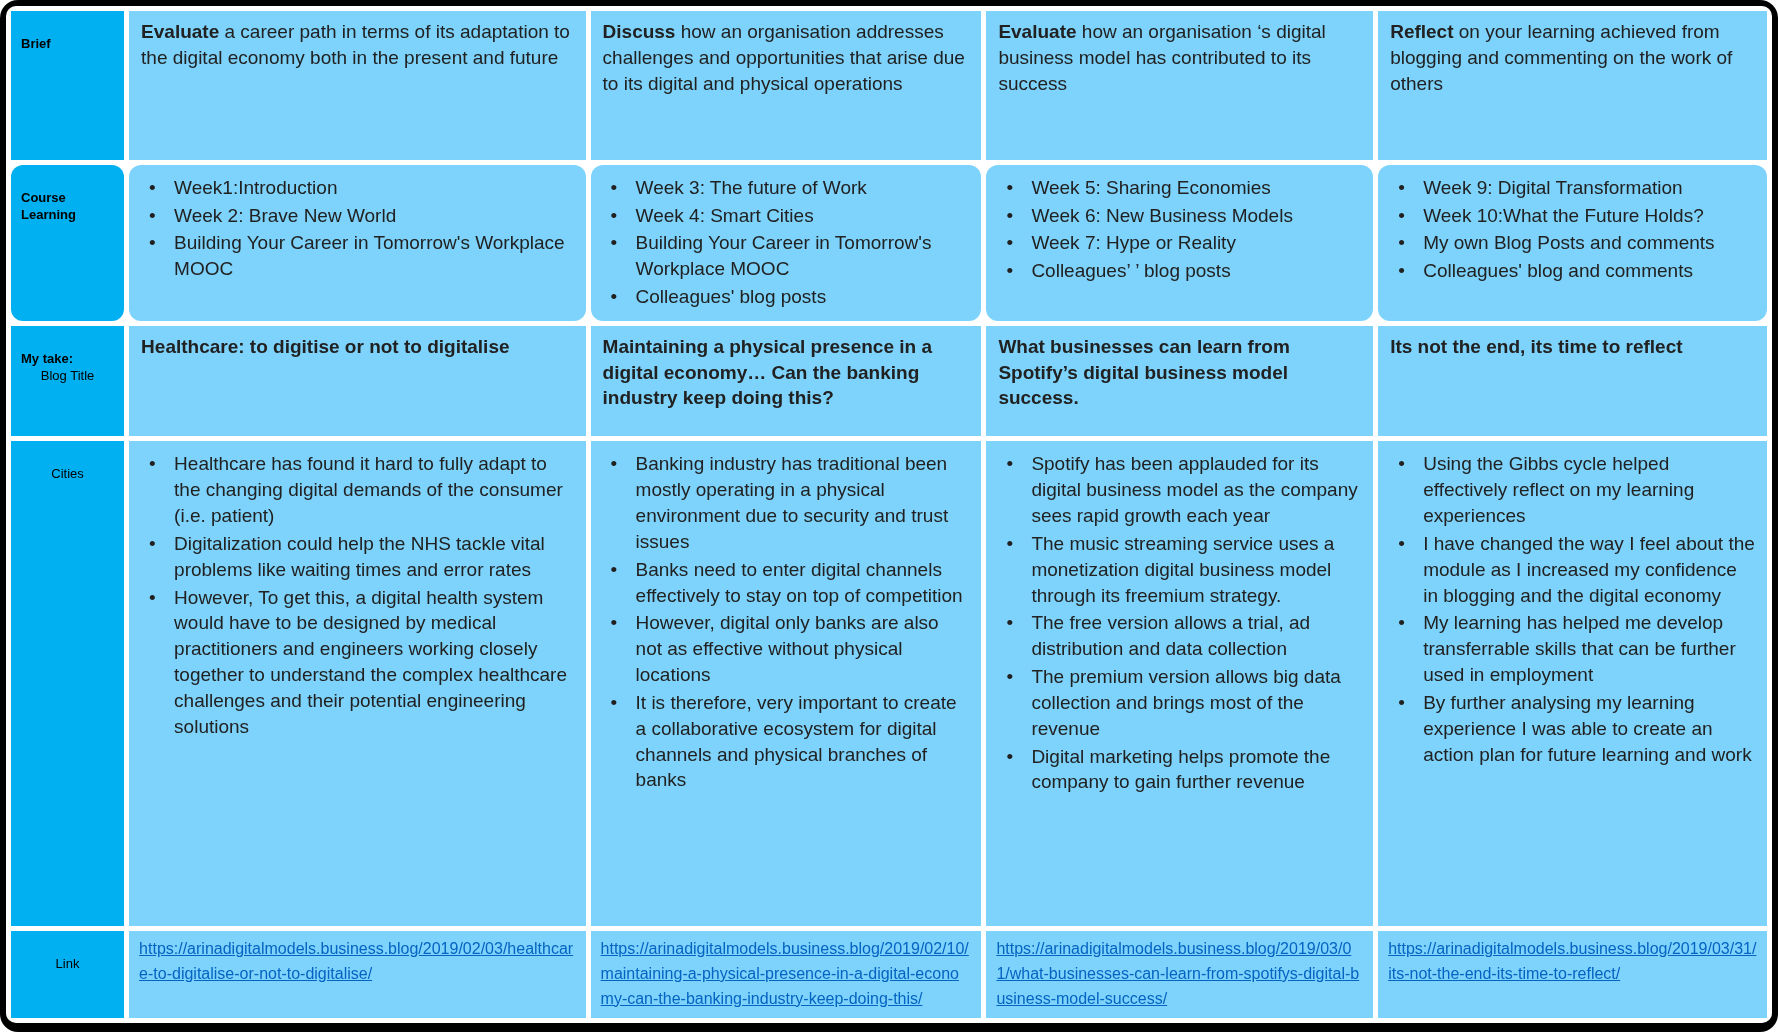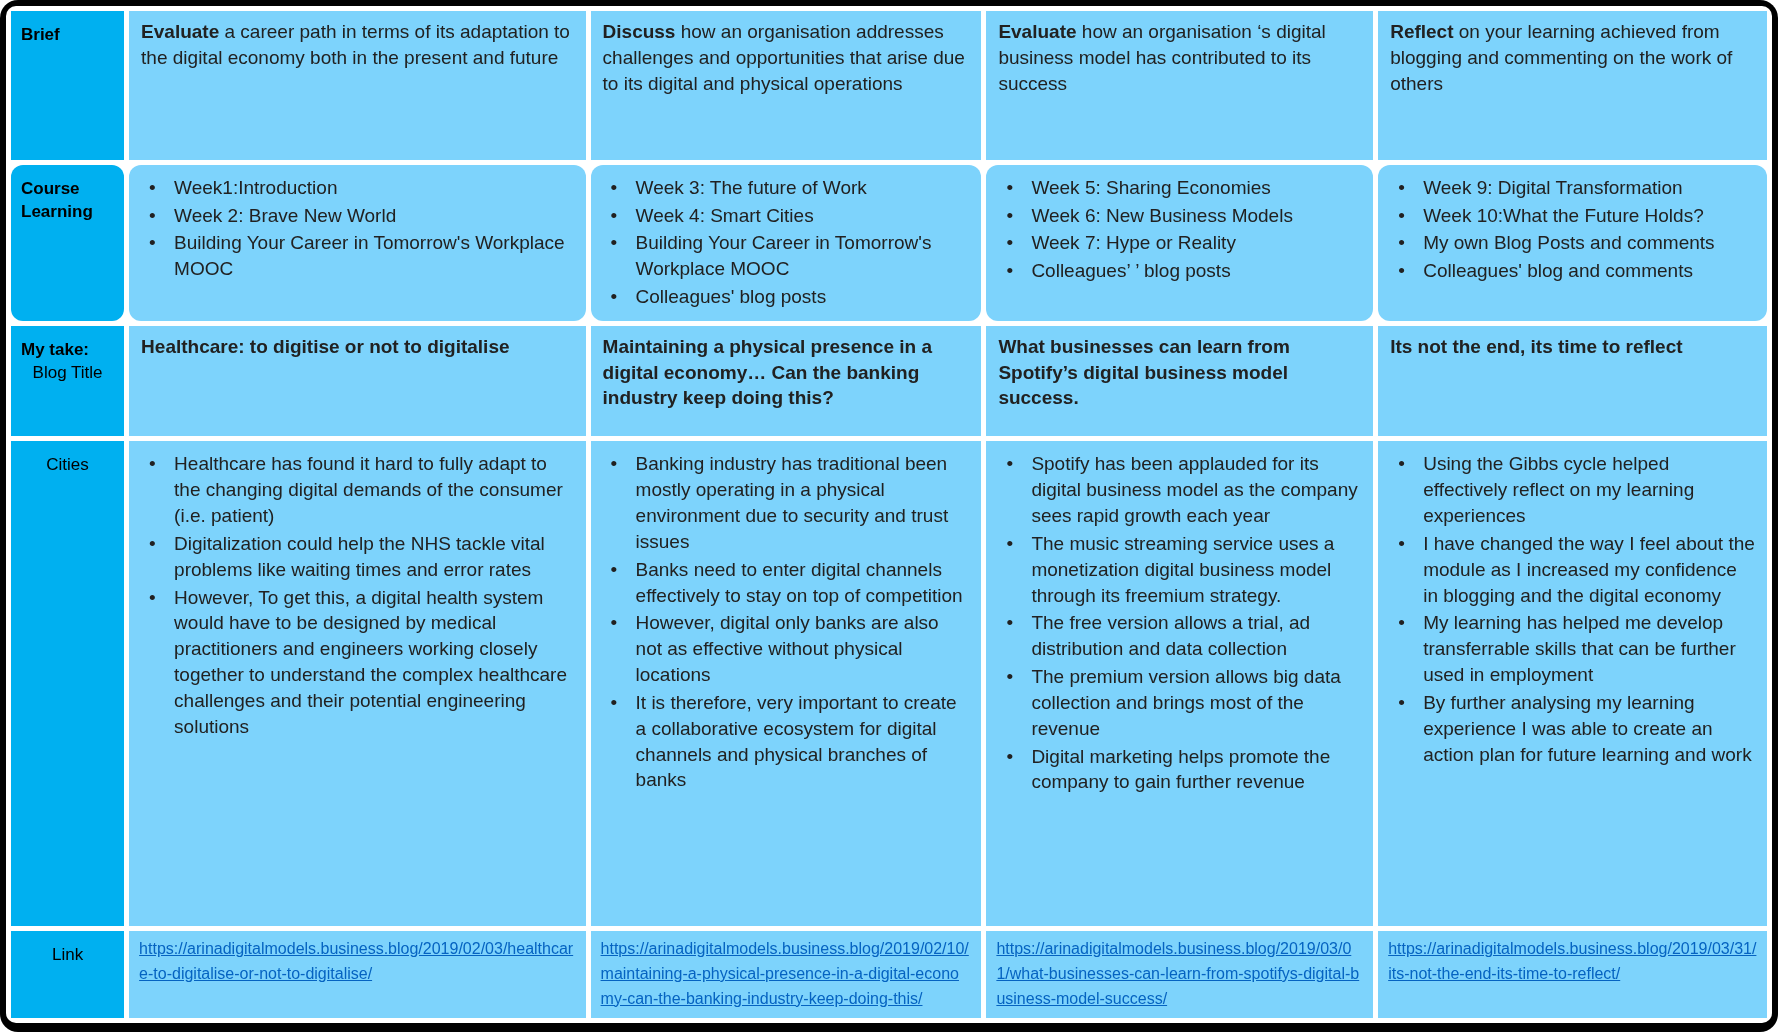--- a/index.html
+++ b/index.html
@@ -7,21 +7,21 @@
   .tablewrap{width:100%;height:100%;background:#fff;box-sizing:border-box;border-radius:10px;overflow:hidden;}
   table.blogtable{width:100%;height:100%;border-collapse:separate;border-spacing:5px;table-layout:fixed;}
   col.c-label{width:112px;}
   col.c-b1{width:452px;}
   col.c-b2{width:387px;}
   col.c-b3{width:383px;}
   col.c-b4{width:385px;}
   td{vertical-align:top;box-sizing:border-box;overflow:hidden;}
   td.hdr{background:#00B0F0;color:#fff;font-weight:bold;font-size:21px;text-align:center;vertical-align:middle;height:42px;}
   td.corner{background:#00B0F0;height:42px;}
-  td.label{background:#00B0F0;color:#000;font-size:17px;padding:13px 10px;line-height:1.35;}
+  td.label{background:#00B0F0;color:#000;font-size:13px;padding:24px 10px;line-height:1.35;}
   td.body{background:#7dd3fc;color:#212121;font-size:19px;line-height:1.36;padding:8px 12px;}
   .bold{font-weight:bold;}
   .lbl-right{text-align:center;}
   ul.bullets{margin:2px 0 0 0;padding:0;list-style:none;}
   ul.bullets li{position:relative;padding-left:33px;margin:0 0 2px 0;}
   ul.bullets li::before{content:"\2022";position:absolute;left:8px;top:0;}
   td.titlecell{font-weight:bold;}
   td.linkcell{padding:6px 10px;}
   td.linkcell a{color:#0563C1;font-size:16px;line-height:1.55;text-decoration:underline;word-break:break-all;display:block;}
   .row-brief td{height:148px;}

